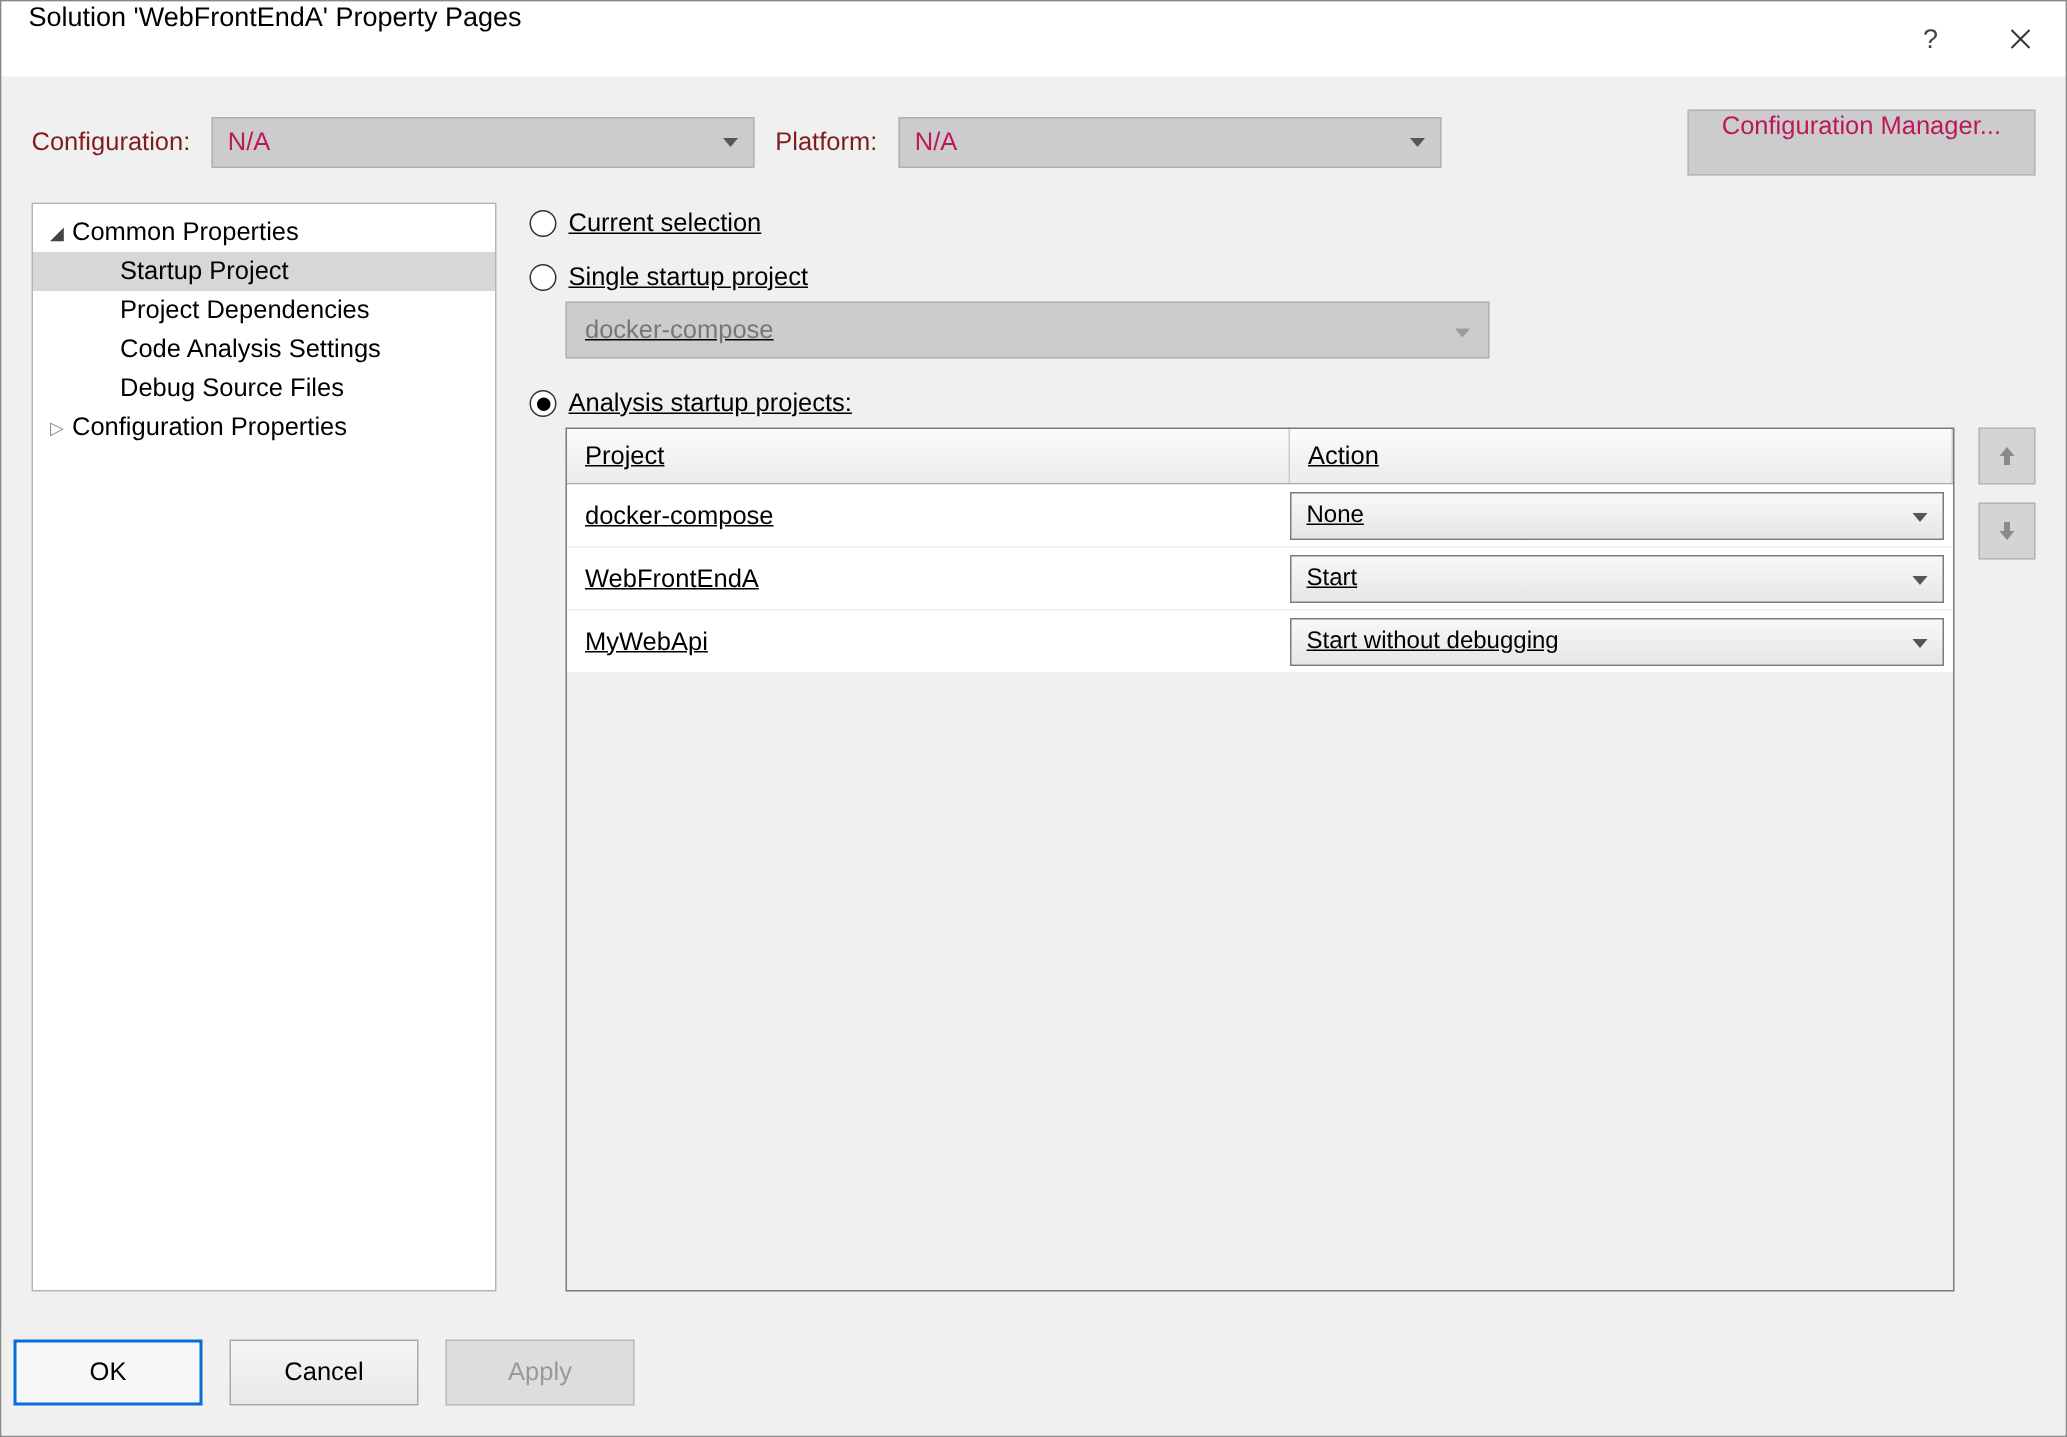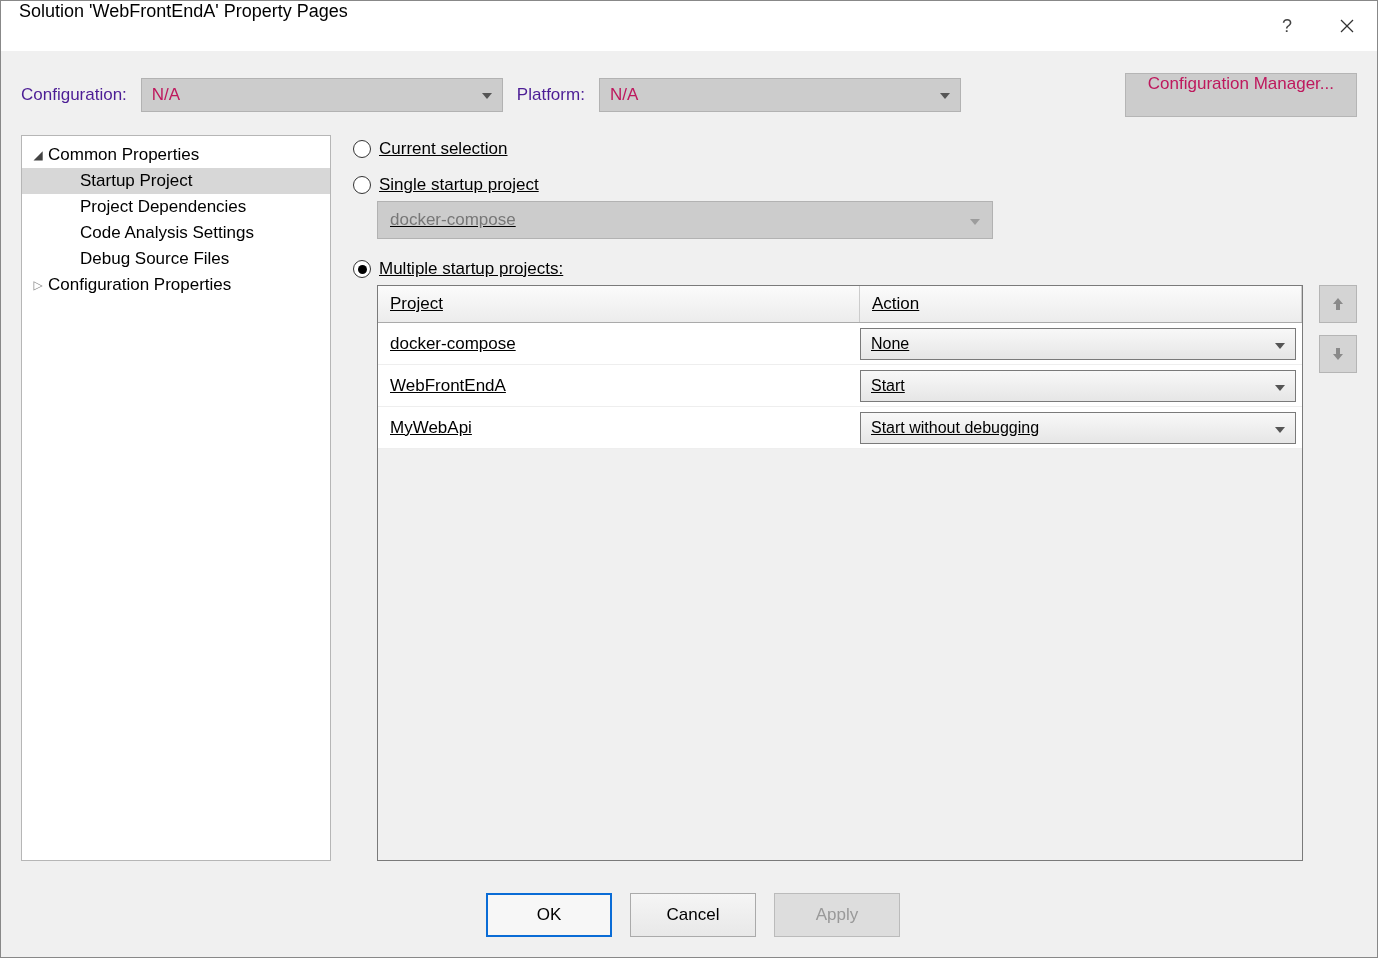--- a/index.html
+++ b/index.html
@@ -39,21 +39,21 @@
     display: flex;
     flex-direction: column;
     padding: 0;
   }
   .top-row {
     display: flex;
     align-items: center;
     gap: 14px;
     padding: 22px 20px 18px 20px;
   }
-  .lbl-disabled { color: #4c1d95; font-size: 17px; }
+  .lbl-disabled { color: #7f1d1d; font-size: 17px; }
   .combo-disabled {
     background: #cccccc;
     border: 1px solid #b2b2b2;
     color: #be185d;
     padding: 4px 10px;
     font-size: 17px;
     display: flex;
     align-items: center;
     justify-content: space-between;
     height: 34px;
@@ -205,23 +205,23 @@
     background: #d4d4d4;
     border: 1px solid #b5b5b5;
     display: flex;
     align-items: center;
     justify-content: center;
     color: #8a8a8a;
     font-size: 18px;
   }
   .footer {
     display: flex;
-    justify-content: center;
+    justify-content: flex-start;
     gap: 18px;
-    padding: 12px 20px 20px 28px;
+    padding: 12px 20px 20px 8px;
     background: #f0f0f0;
   }
   .btn {
     min-width: 126px;
     height: 44px;
     border: 1px solid #aaa;
     background: linear-gradient(#f5f5f5,#e8e8e8);
     font-size: 17px;
     display: flex;
     align-items: center;
@@ -297,21 +297,21 @@
         <span class="radio"></span>
         <span>Single startup project</span>
       </div>
       <div class="single-combo">
         <span>docker-compose</span>
         <span class="chev chev-down" style="opacity:.4"></span>
       </div>
 
       <div class="radio-row" style="margin-bottom:6px;">
         <span class="radio checked"></span>
-        <span>Multiple startup projects:</span>
+        <span>Analysis startup projects:</span>
       </div>
 
       <div class="grid-area">
         <div class="grid">
           <div class="grid-header">
             <div class="col col-project">Project</div>
             <div class="col col-action">Action</div>
           </div>
           <div class="grid-body">
             <div class="grid-row">

